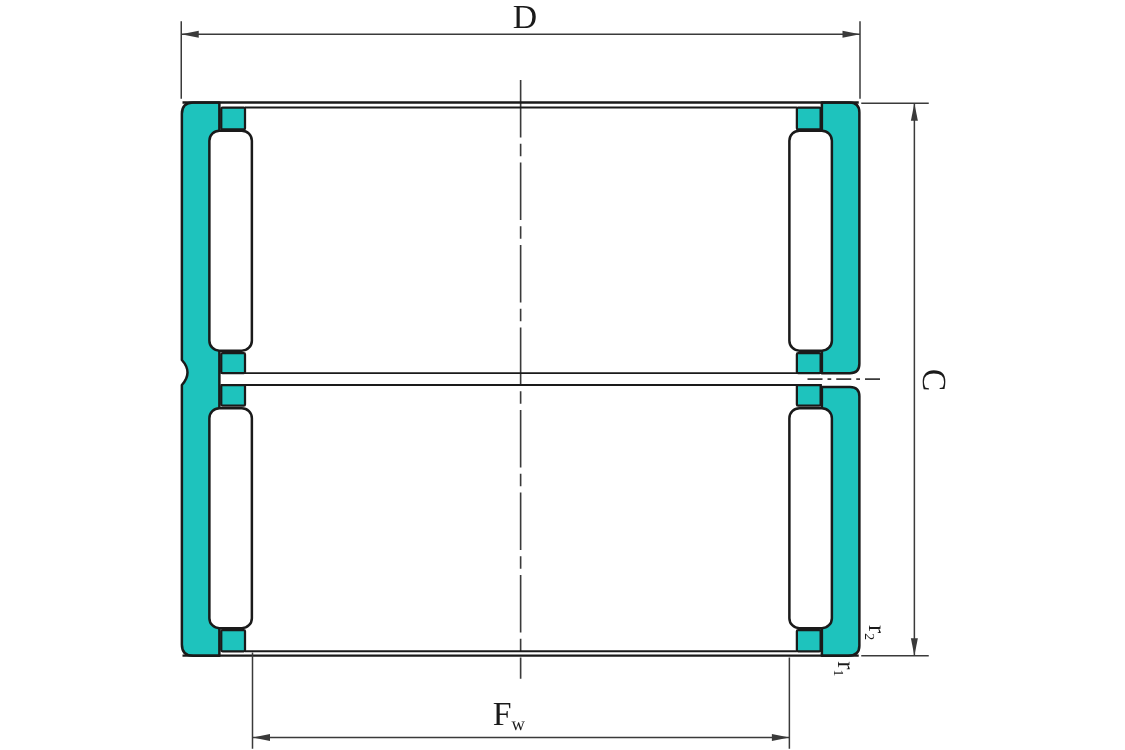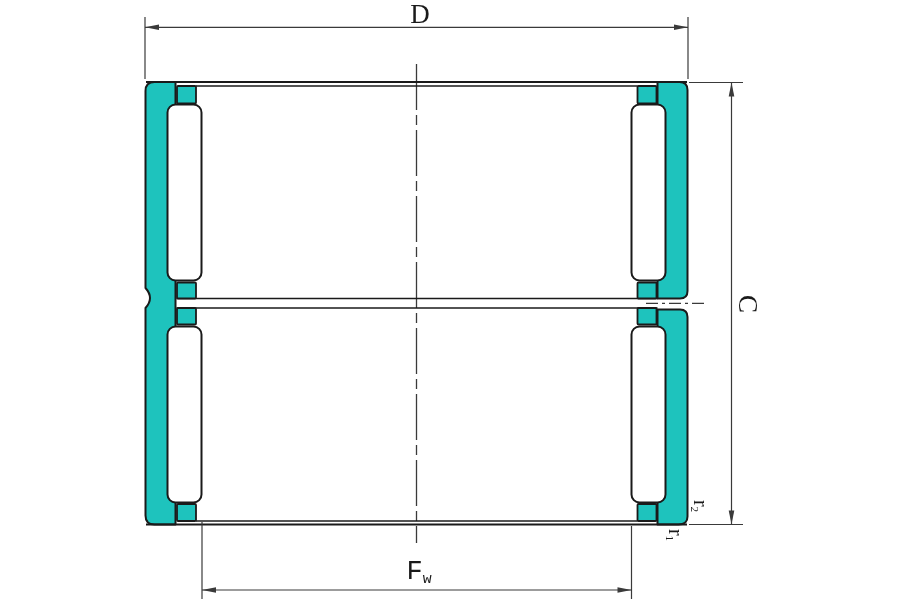--- a/index.html
+++ b/index.html
@@ -88,19 +88,19 @@
     <line class="dim" x1="631.5" y1="526" x2="631.5" y2="599"></line>
     <line class="dim" x1="202" y1="590" x2="631.5" y2="590"></line>
     <polygon class="arrow" points="202,590 216,587.2 216,592.8"></polygon>
     <polygon class="arrow" points="631.5,590 617.5,587.2 617.5,592.8"></polygon>
   </svg>
 
   <div class="lbl" style="left:420px;top:14px;">D</div>
 
   <div class="lbl rot" style="left:747px;top:304px;">C</div>
 
-  <div class="lbl" style="left:419px;top:573px;font-family:Liberation Mono, monospace;"><span>F</span><span class="sub">w</span></div>
+  <div class="lbl" style="left:407px;top:573px;"><span>F</span><span class="sub">w</span></div>
 
   <div class="lbl rot small" style="left:700px;top:506px;"><span>r</span><span class="sub">2</span></div>
 
   <div class="lbl rot small" style="left:675px;top:535px;"><span>r</span><span class="sub">1</span></div>
 
 </div>
 
 </body></html>

